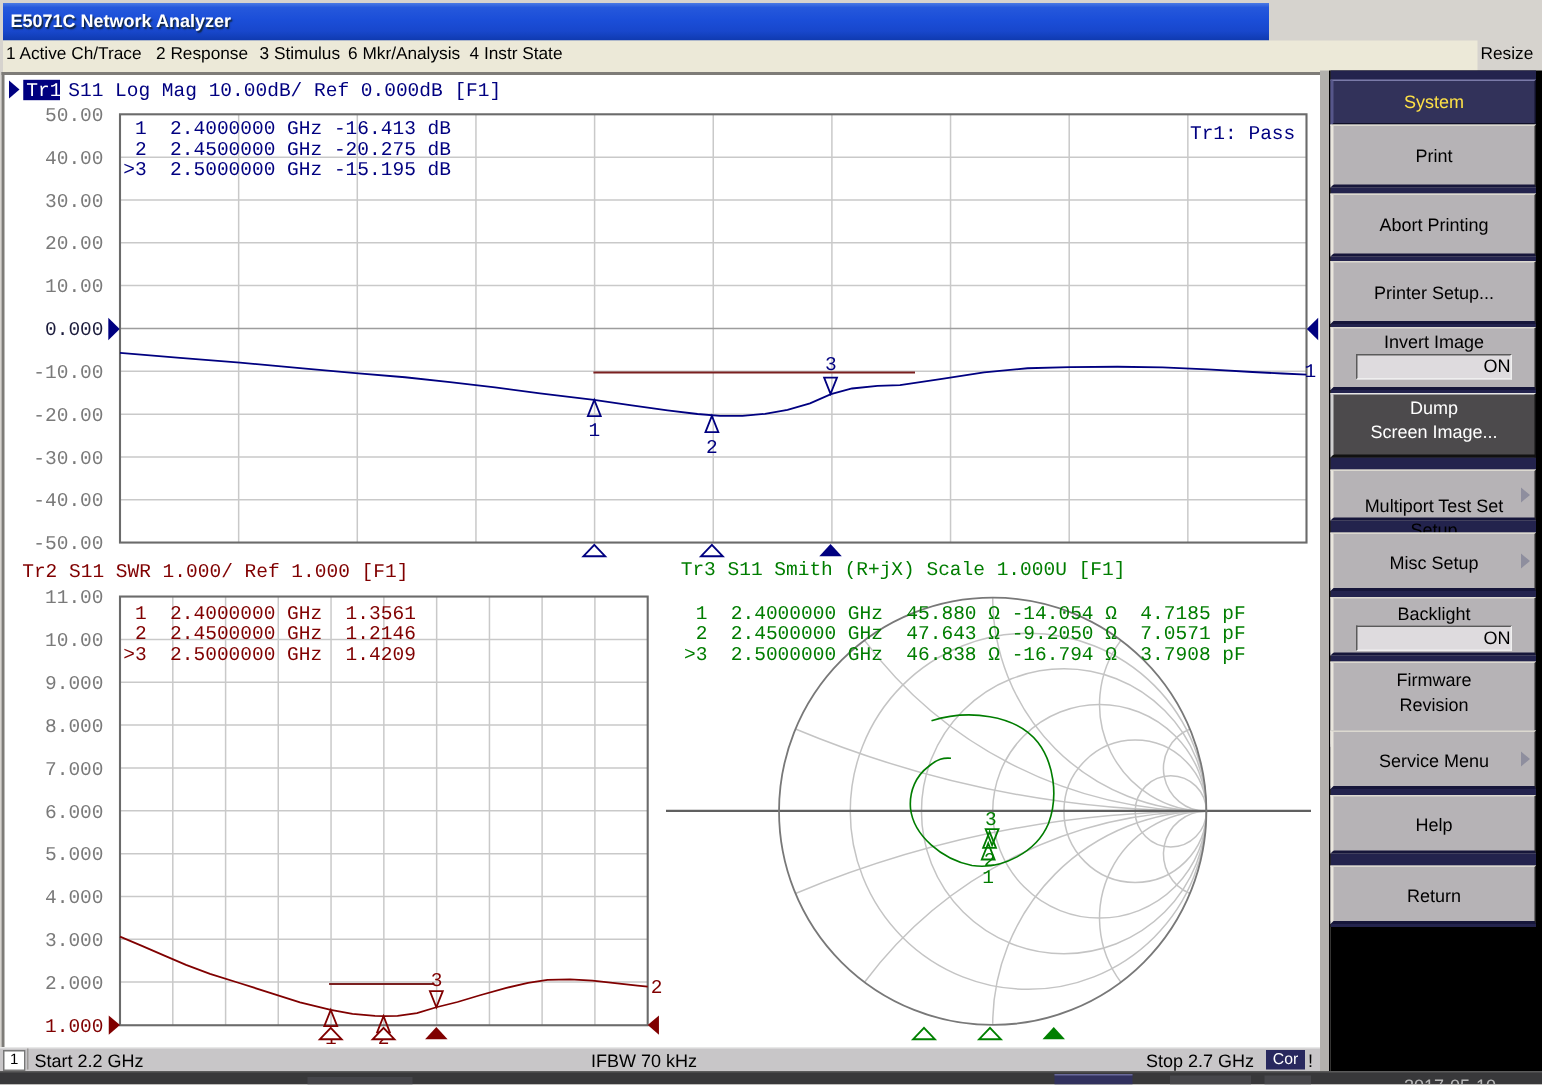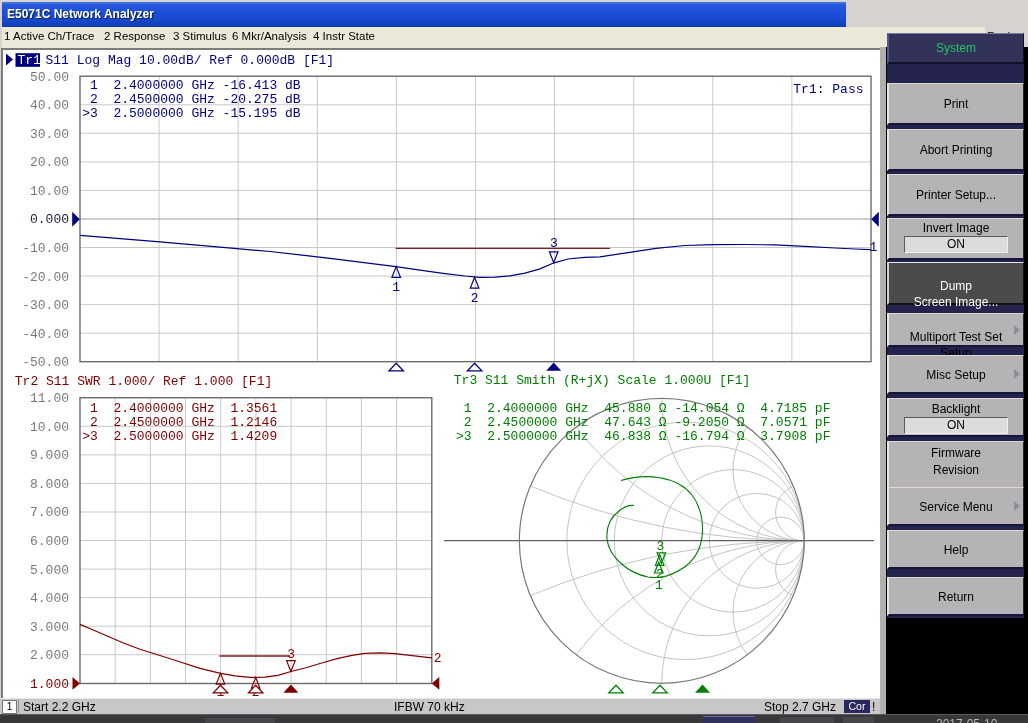--- a/index.html
+++ b/index.html
@@ -18,21 +18,21 @@
   #menu{left:887px;top:47px;width:141px;height:667px;background:#000;}
   #menustrip{left:887px;top:47px;width:137px;height:571px;background:#23234d;}
   #menuedge1{left:880px;top:47px;width:6px;height:667px;background:#b2b0ac;}
   #menuedge2{left:886px;top:47px;width:1px;height:667px;background:#000;}
   .btn{position:absolute;left:887px;width:137px;background:#b6b3b6;color:#000;
     font-size:12px;text-align:center;
     border-top:1px solid #dcd9d0;border-left:2px solid #e9e6dd;
     border-right:1px solid #262626;border-bottom:2px solid #16163a;
     box-sizing:border-box;}
   .btn .on{display:block;margin:1px auto 4px;width:102px;height:15px;line-height:15px;
-    background:#dedbde;border:1px solid;border-color:#5a5a5a #efefef #efefef #5a5a5a;}
+    background:#dedbde;border:1px solid;border-color:#5a5a5a #efefef #efefef #5a5a5a;text-align:right;}
   .arrow{position:absolute;right:3px;top:50%;margin-top:-5px;width:0;height:0;
     border-left:6px solid #8e8e9e;border-top:5px solid transparent;border-bottom:5px solid transparent;}
   #statusbar{left:0;top:698px;width:880px;height:16px;background:#c8c6c8;
     border-top:1px solid #e8e8e8;font-size:12px;color:#000;box-sizing:border-box;}
   #statusbar span{position:absolute;top:1px;}
   #taskbar{left:0;top:714px;width:1028px;height:9px;background:#38383a;
     border-top:1px solid #5a5a5a;box-sizing:border-box;overflow:hidden;}
   svg text{font-family:"Liberation Mono",monospace;font-size:13px;white-space:pre;}
 </style>
 </head>
@@ -47,26 +47,26 @@
   <span style="left:230px">6 Mkr/Analysis</span>
   <span style="left:311px">4 Instr State</span>
   <span style="left:985px">Resize</span>
 </div>
 <div id="main" class="abs"></div>
 <div id="menu" class="abs"></div>
 <div id="menustrip" class="abs"></div>
 <div id="menuedge1" class="abs"></div>
 <div id="menuedge2" class="abs"></div>
 
-<div class="btn" style="top:33px;height:31px;line-height:29px;background:#32325a;color:#22c55e;border-color:#7a7aa8 #101028 #101028 #56568a">System</div>
+<div class="btn" style="top:53px;height:31px;line-height:29px;background:#32325a;color:#fde047;border-color:#7a7aa8 #101028 #101028 #56568a">System</div>
 <div class="btn" style="top:82.5px;height:42px;line-height:41px">Print</div>
 <div class="btn" style="top:129px;height:42px;line-height:41px">Abort Printing</div>
 <div class="btn" style="top:174px;height:42px;line-height:41px">Printer Setup...</div>
 <div class="btn" style="top:218px;height:42px;padding-top:2px">Invert Image<span class="on">ON</span></div>
-<div class="btn" style="top:262px;height:43px;padding-top:15px;background:#4c4a4c;color:#fff;border-color:#e6e6e6 #111 #111 #cfcfcf;line-height:16px">Dump<br>Screen Image...</div>
+<div class="btn" style="top:262px;height:43px;padding-top:1px;background:#4c4a4c;color:#fff;border-color:#e6e6e6 #111 #111 #cfcfcf;line-height:16px">Dump<br>Screen Image...</div>
 <div class="btn" style="top:313px;height:34px;line-height:16px;padding-top:15px">Multiport Test Set<br>Setup<span class="arrow"></span></div>
 <div class="btn" style="top:355px;height:39px;line-height:38px">Misc Setup<span class="arrow"></span></div>
 <div class="btn" style="top:398px;height:39px;padding-top:3px">Backlight<span class="on">ON</span></div>
 <div class="btn" style="top:441px;height:57px;line-height:17px;padding-top:3px">Firmware<br>Revision</div>
 <div class="btn" style="top:487px;height:39px;line-height:38px">Service Menu<span class="arrow"></span></div>
 <div class="btn" style="top:530px;height:39px;line-height:38px">Help</div>
 <div class="btn" style="top:577px;height:39px;line-height:38px">Return</div>
 
 <div id="statusbar" class="abs">
   <span style="left:2px;top:1px;width:13px;height:12px;background:#fff;border:1px solid #777;line-height:12px;text-align:center;font-size:10px">1</span>

